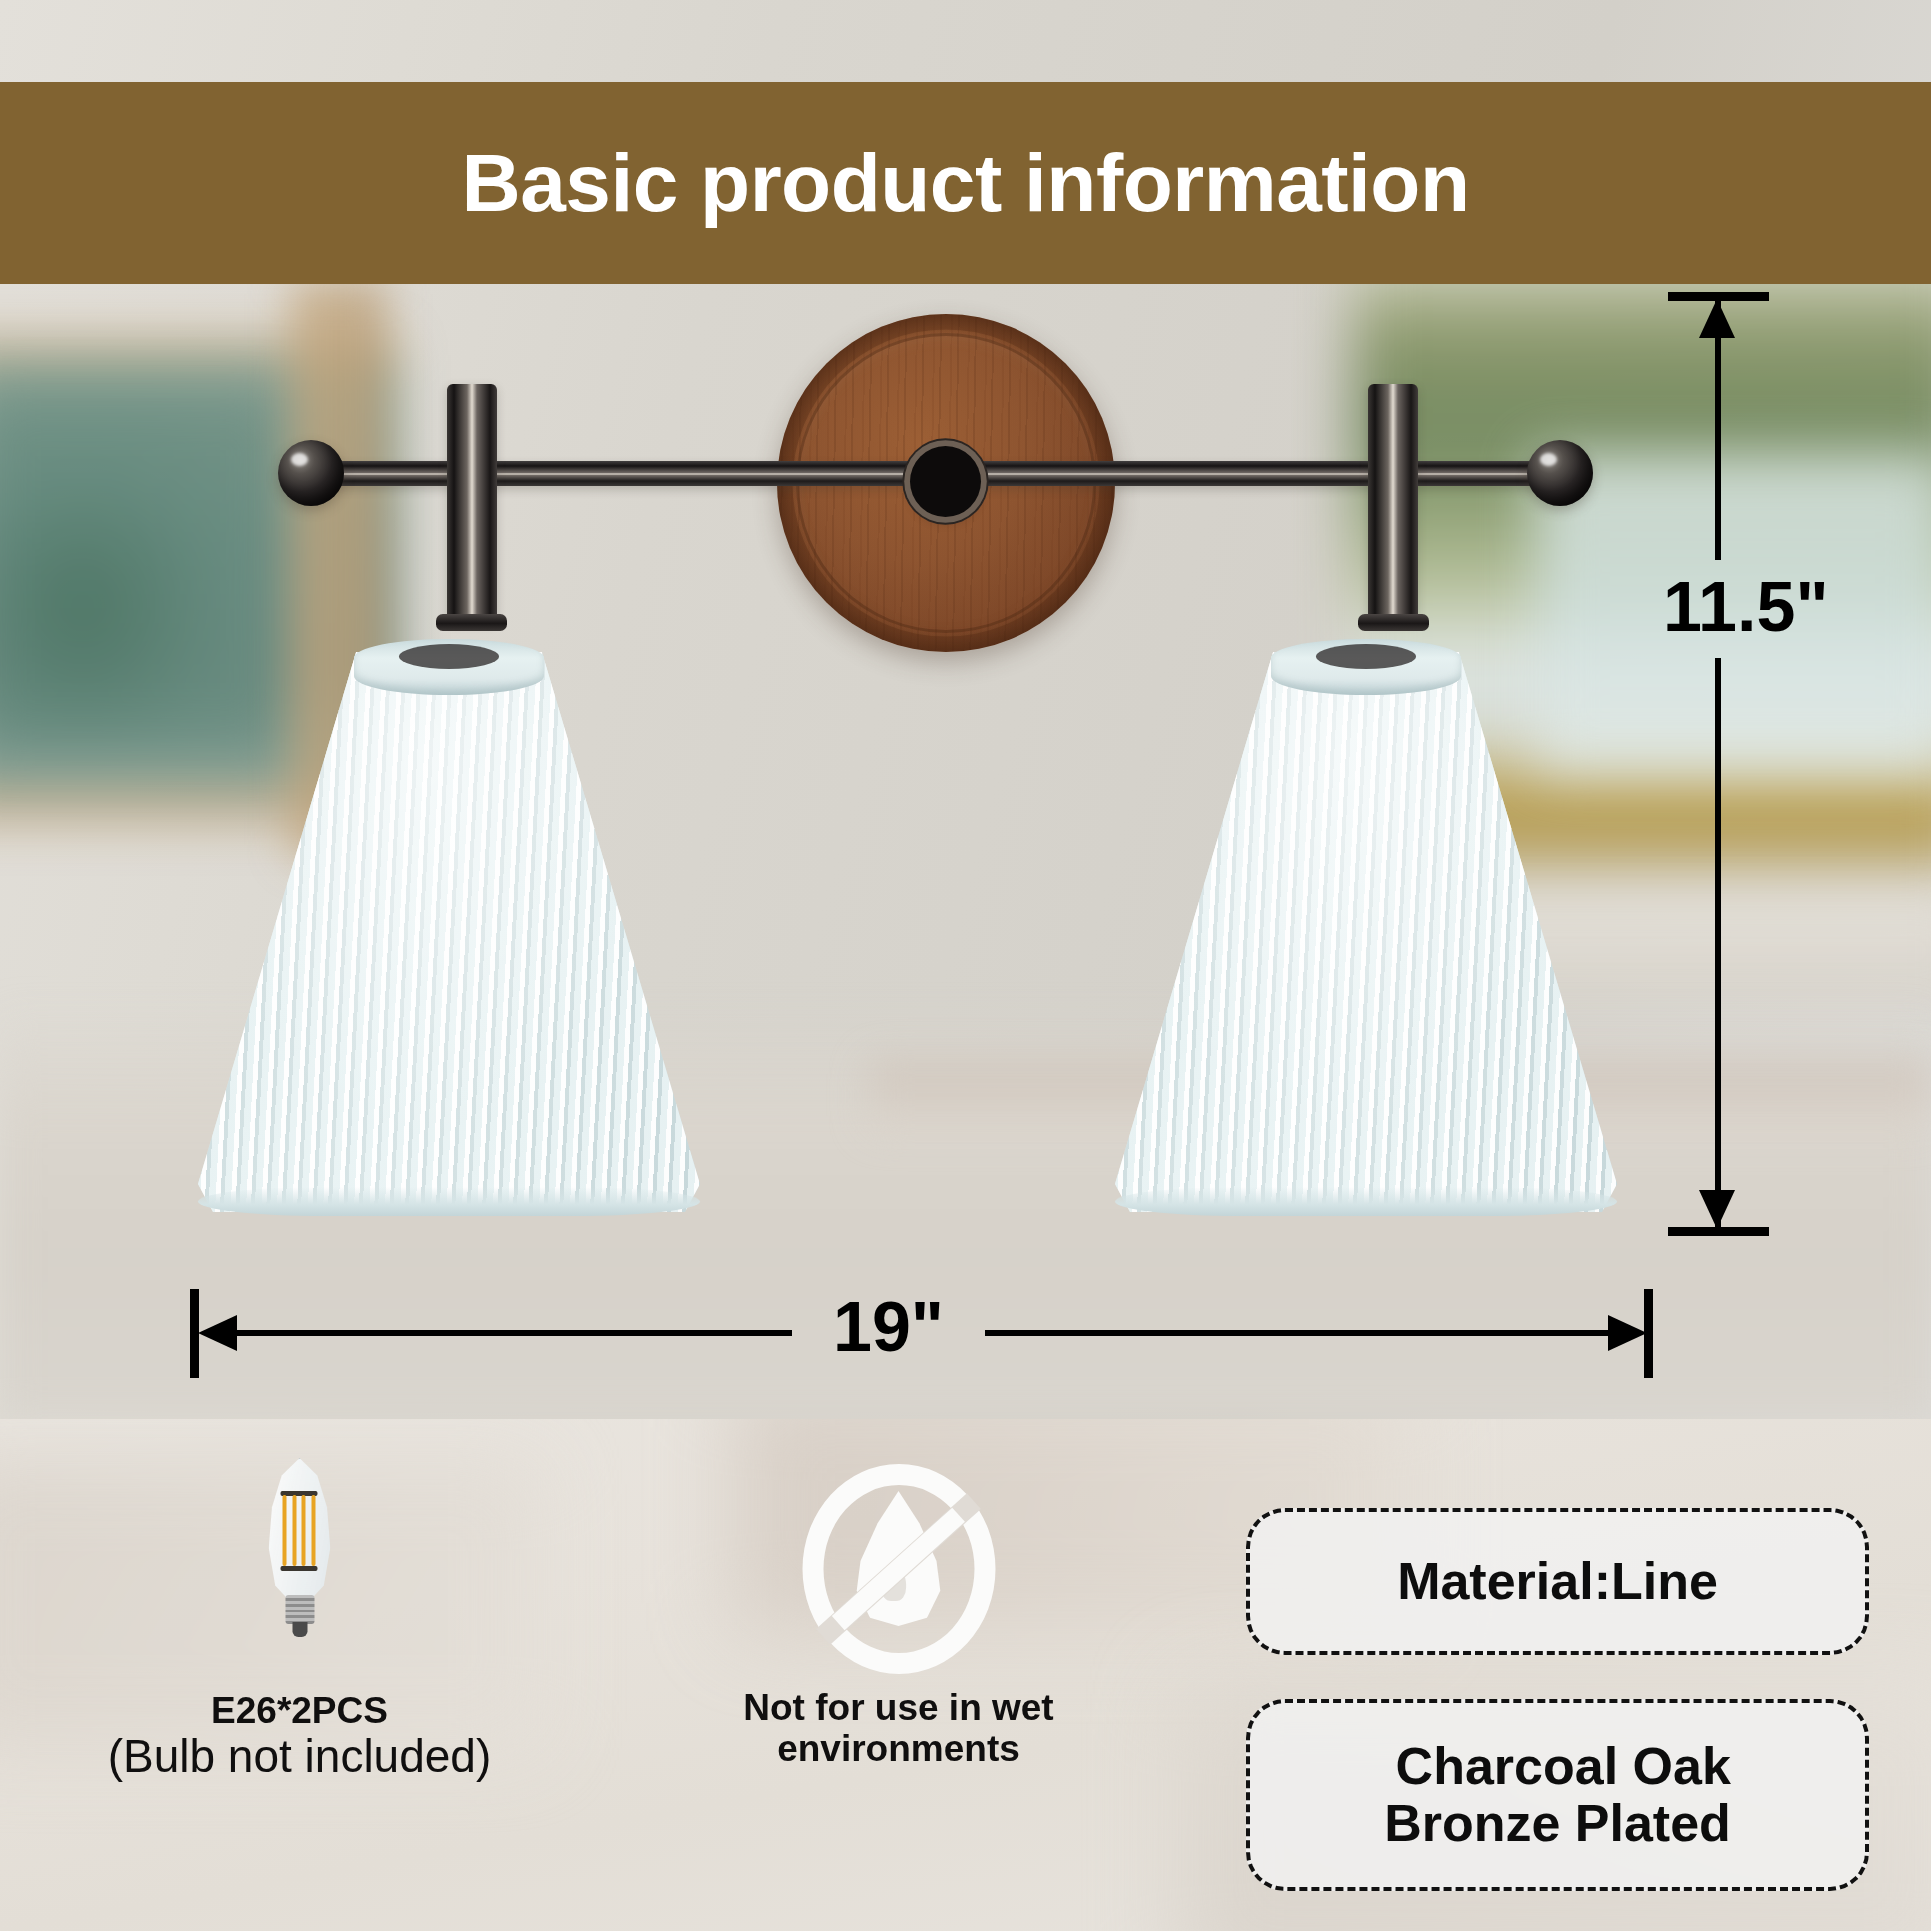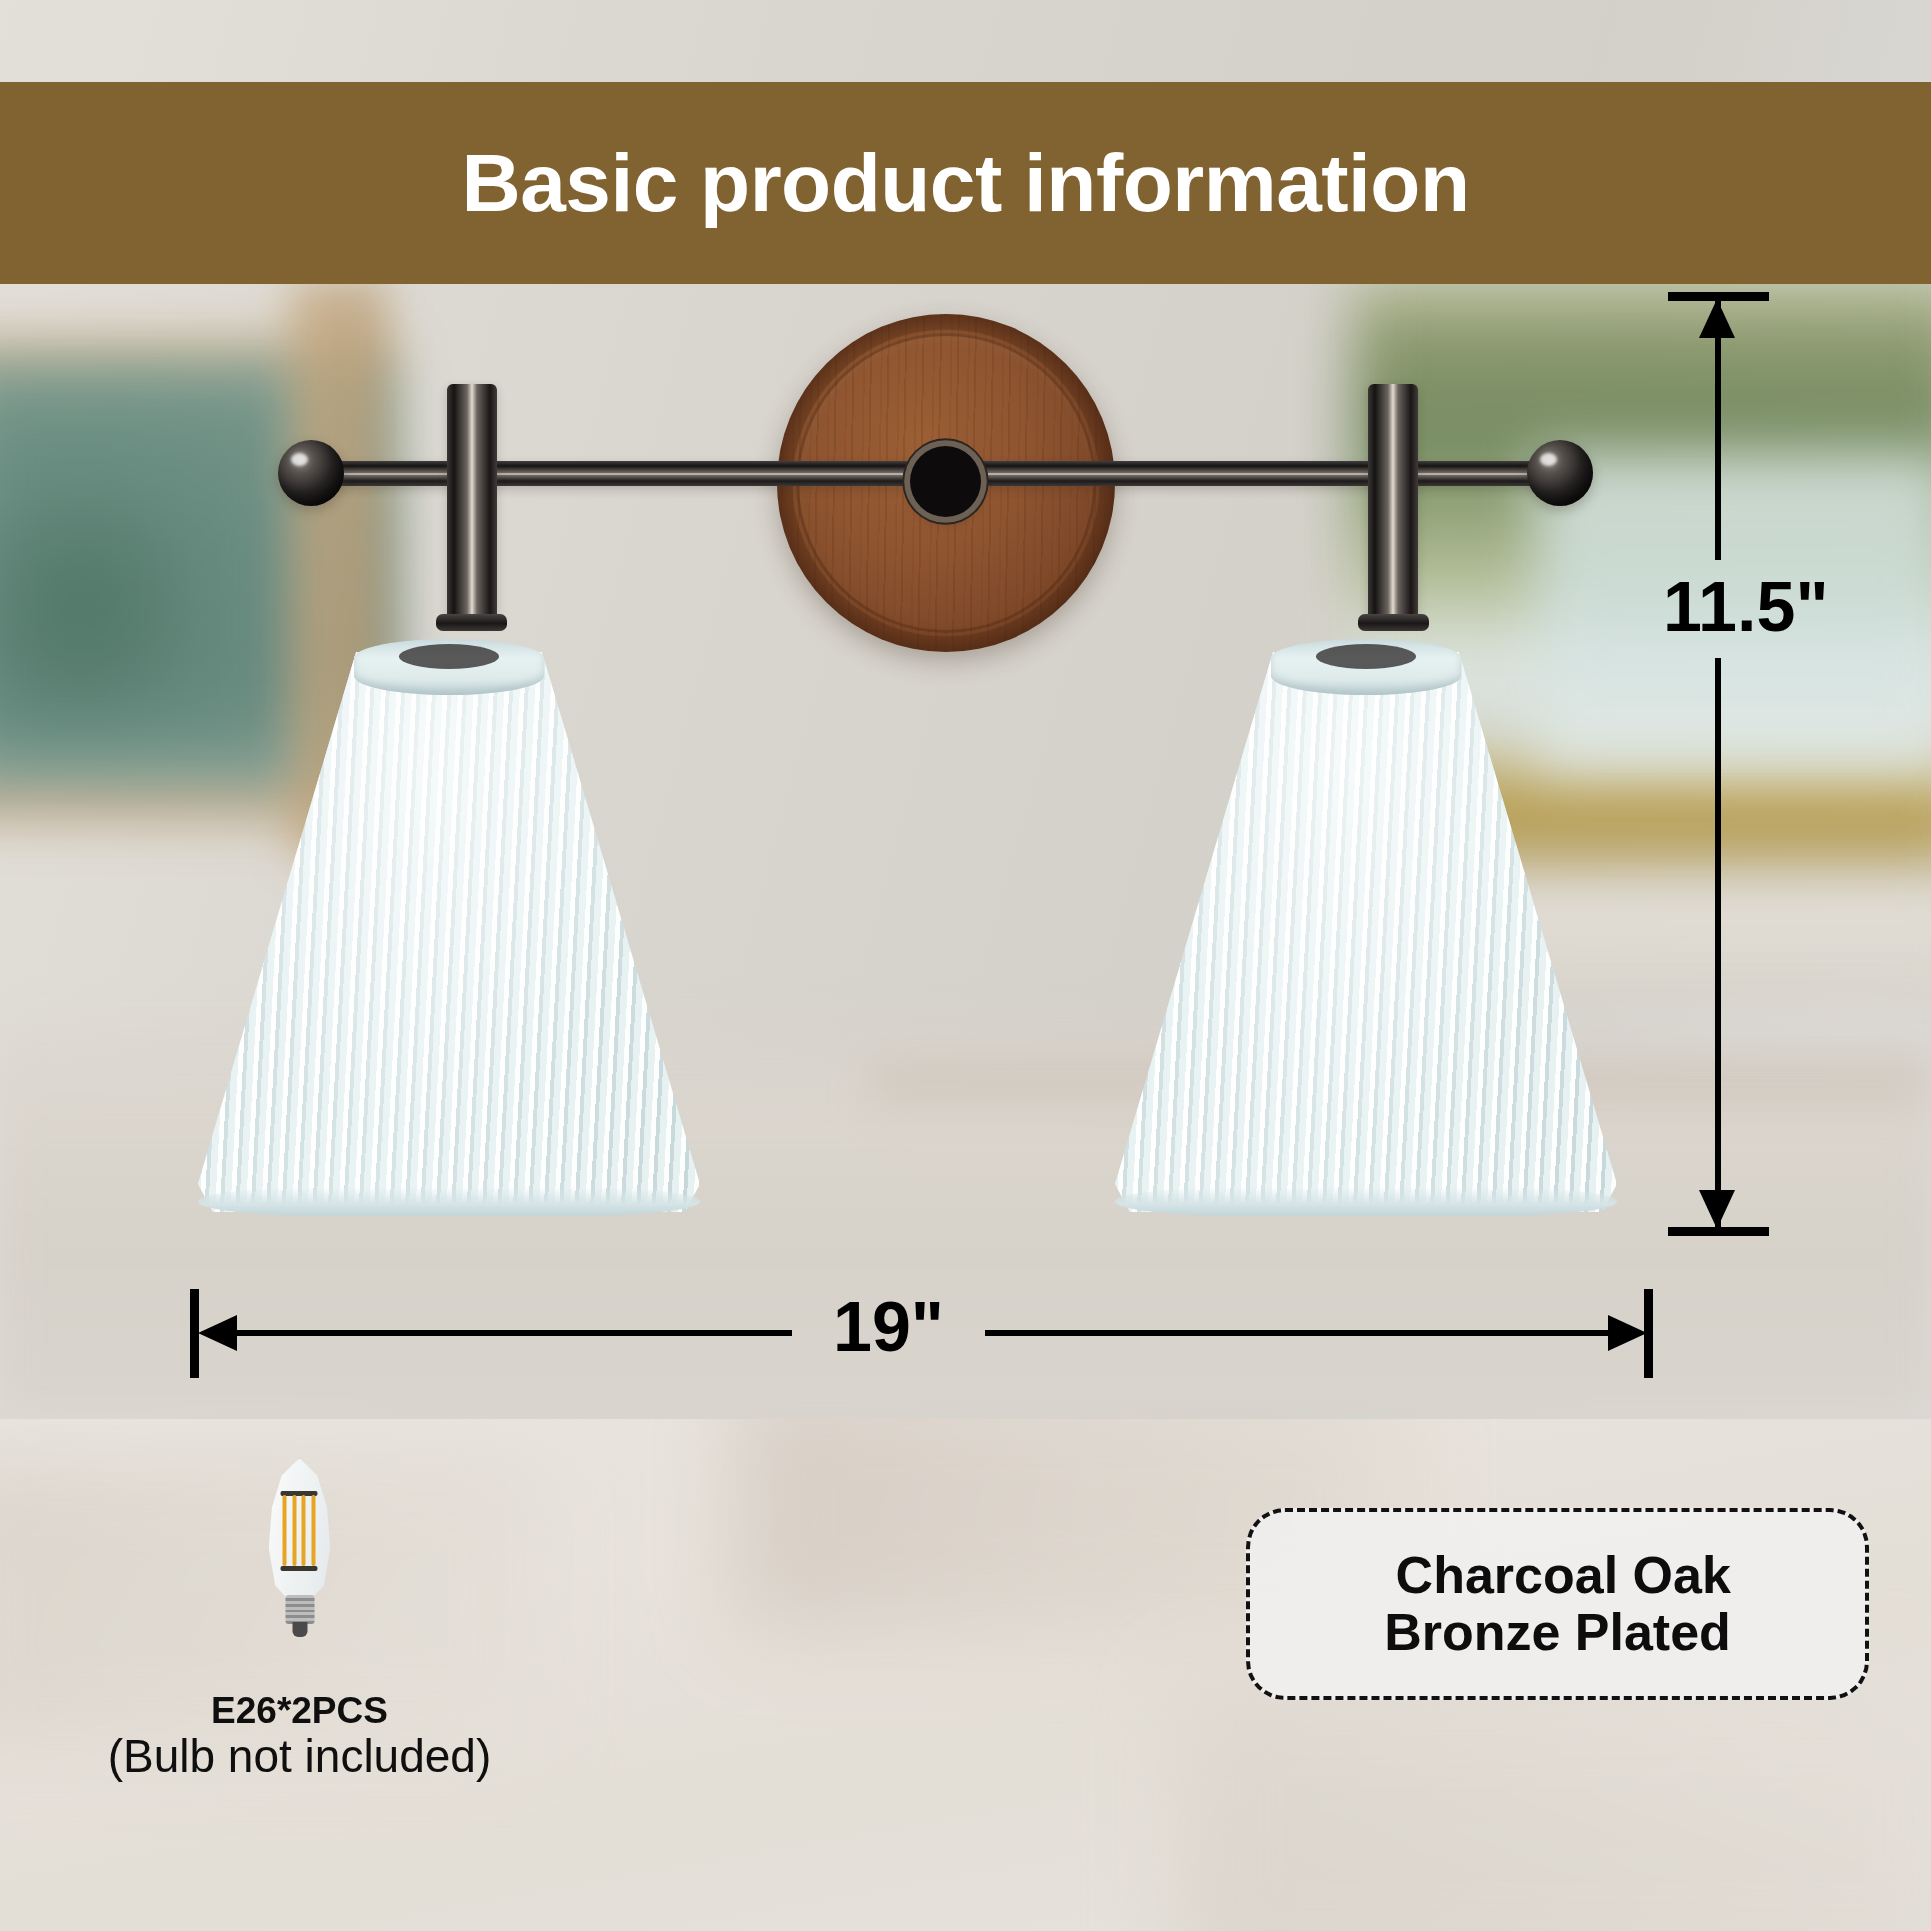--- a/index.html
+++ b/index.html
@@ -418,22 +418,38 @@
           <div class="filament f4"></div>
           <div class="fil-bar2"></div>
           <div class="bulb-base"></div>
           <div class="bulb-tip"></div>
         </div>
       </div>
       <div class="spec-text">E26*2PCS</div>
       <div class="spec-sub">(Bulb not included)</div>
     </div>
 
+    <div class="spec-col" id="col-water">
+      <div class="nowater-wrap">
+        <div class="nowater">
+          <div class="nw-ring"></div>
+          <div class="nw-drop"></div>
+          <div class="nw-drop-hi"></div>
+          <div class="nw-slash"></div>
+          <div class="nw-slash2"></div>
+        </div>
+      </div>
+      <div class="spec-text">Not for use in wet
+environments</div>
+    </div>
 
     <div id="col-boxes">
+      <div class="spec-box" id="box-material">
+        <div class="box-text">Material:Line</div>
+      </div>
       <div class="spec-box" id="box-finish">
         <div class="box-text">Charcoal Oak
 Bronze Plated</div>
       </div>
     </div>
   </div>
 
 </div>
 
 

